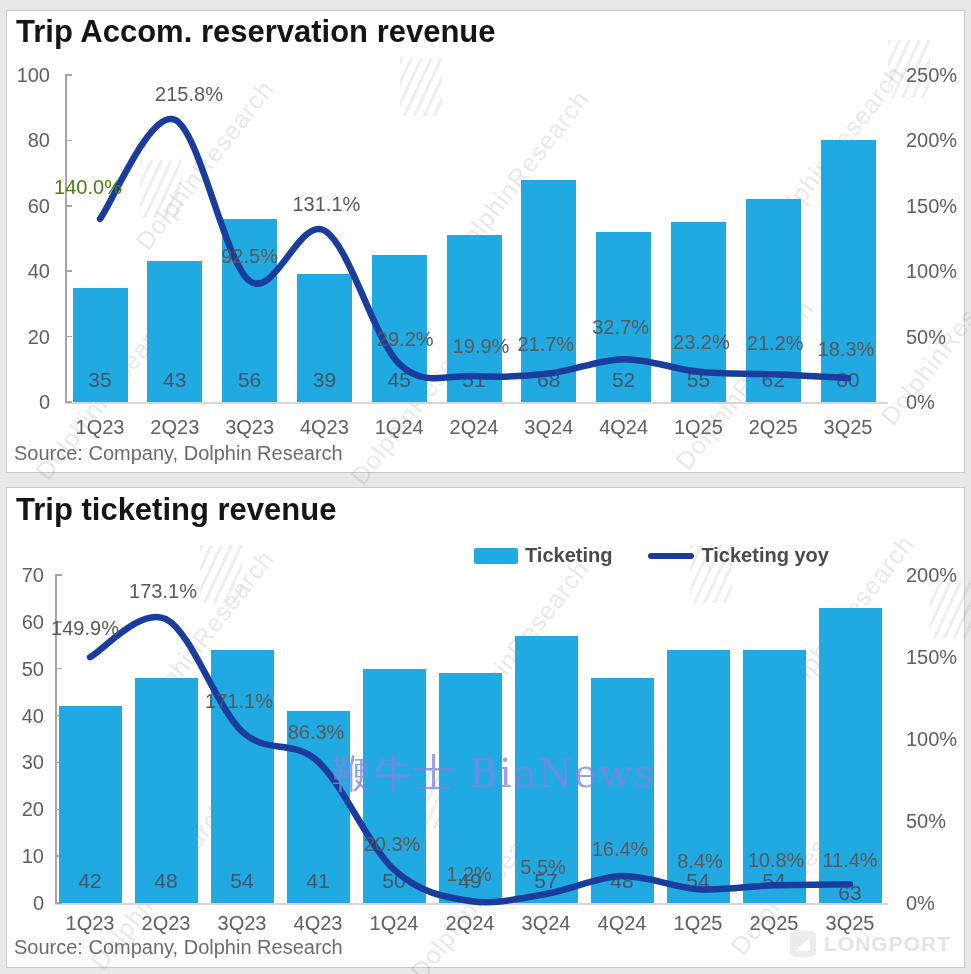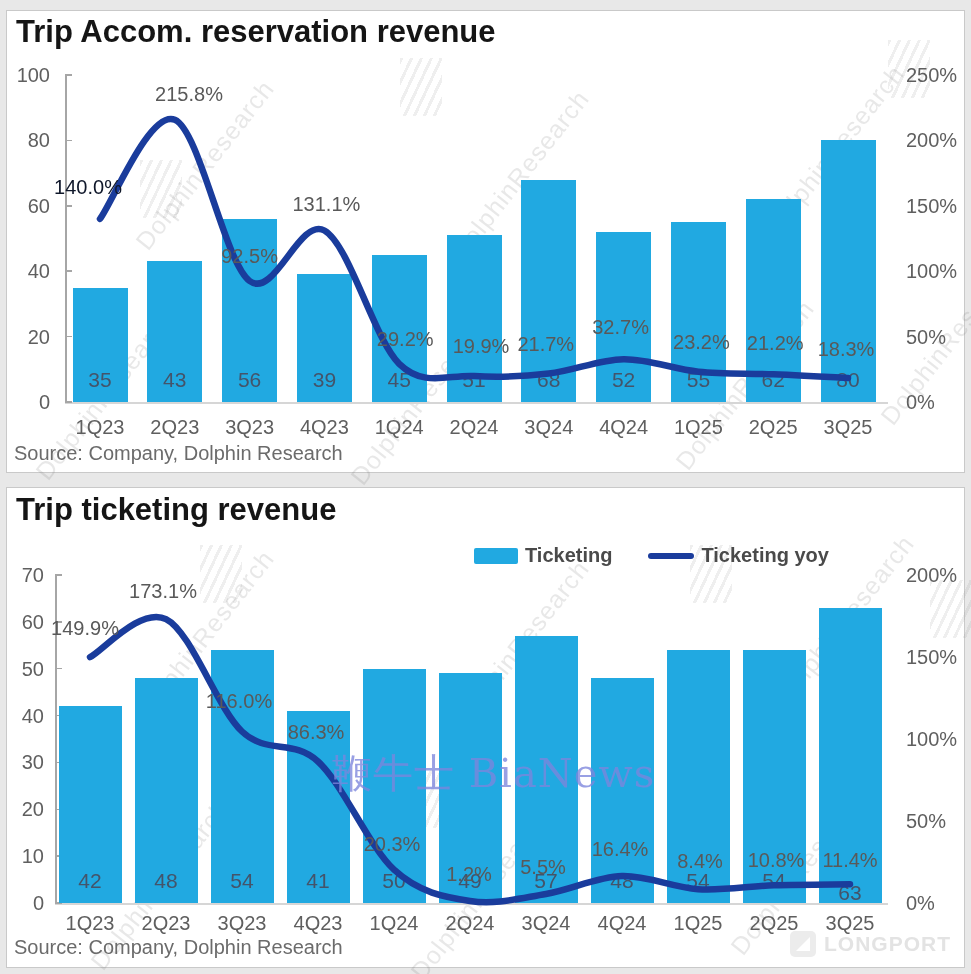--- a/index.html
+++ b/index.html
@@ -101,21 +101,21 @@
       <div class="tick-label" style="left: 0px; top: 75px; width: 50px; text-align: right; transform: translateY(-50%);">100</div>
       <div class="tick-label" style="left: 906px; top: 402px; transform: translateY(-50%);">0%</div>
       <div class="tick-label" style="left: 906px; top: 336.6px; transform: translateY(-50%);">50%</div>
       <div class="tick-label" style="left: 906px; top: 271.2px; transform: translateY(-50%);">100%</div>
       <div class="tick-label" style="left: 906px; top: 205.8px; transform: translateY(-50%);">150%</div>
       <div class="tick-label" style="left: 906px; top: 140.4px; transform: translateY(-50%);">200%</div>
       <div class="tick-label" style="left: 906px; top: 75px; transform: translateY(-50%);">250%</div>
       <div class="bar" style="left: 72.5px; top: 287.55px; width: 55px; height: 114.45px; background: rgb(33, 169, 225);"></div>
       <div class="bar-value" style="left: 100px; top: 380px; color: rgb(68, 84, 106);">35</div>
       <div class="cat-label" style="left: 100px; top: 416px;">1Q23</div>
-      <div class="yoy-label" style="left: 88px; top: 186.88px; color: #0f172a;">140.0%</div>
+      <div class="yoy-label" style="left: 88px; top: 186.88px; color: #4d7c0f;">140.0%</div>
       <div class="bar" style="left: 147.3px; top: 261.39px; width: 55px; height: 140.61px; background: rgb(33, 169, 225);"></div>
       <div class="bar-value" style="left: 174.8px; top: 380px; color: rgb(68, 84, 106);">43</div>
       <div class="cat-label" style="left: 174.8px; top: 416px;">2Q23</div>
       <div class="yoy-label" style="left: 189px; top: 93.7336px; color: rgb(89, 89, 89);">215.8%</div>
       <div class="bar" style="left: 222.1px; top: 218.88px; width: 55px; height: 183.12px; background: rgb(33, 169, 225);"></div>
       <div class="bar-value" style="left: 249.6px; top: 380px; color: rgb(68, 84, 106);">56</div>
       <div class="cat-label" style="left: 249.6px; top: 416px;">3Q23</div>
       <div class="yoy-label" style="left: 249.6px; top: 256.01px; color: rgb(89, 89, 89);">92.5%</div>
       <div class="bar" style="left: 296.9px; top: 274.47px; width: 55px; height: 127.53px; background: rgb(33, 169, 225);"></div>
       <div class="bar-value" style="left: 324.4px; top: 380px; color: rgb(68, 84, 106);">39</div>
@@ -176,21 +176,21 @@
       <div class="bar-value" style="left: 90px; top: 881px; color: rgb(68, 84, 106);">42</div>
       <div class="cat-label" style="left: 90px; top: 912px;">1Q23</div>
       <div class="yoy-label" style="left: 85px; top: 628.164px; color: rgb(89, 89, 89);">149.9%</div>
       <div class="bar" style="left: 134.5px; top: 678.086px; width: 63px; height: 224.914px; background: rgb(33, 169, 225);"></div>
       <div class="bar-value" style="left: 166px; top: 881px; color: rgb(68, 84, 106);">48</div>
       <div class="cat-label" style="left: 166px; top: 912px;">2Q23</div>
       <div class="yoy-label" style="left: 163px; top: 591.116px; color: rgb(89, 89, 89);">173.1%</div>
       <div class="bar" style="left: 210.5px; top: 649.971px; width: 63px; height: 253.029px; background: rgb(33, 169, 225);"></div>
       <div class="bar-value" style="left: 242px; top: 881px; color: rgb(68, 84, 106);">54</div>
       <div class="cat-label" style="left: 242px; top: 912px;">3Q23</div>
-      <div class="yoy-label" style="left: 239px; top: 701.456px; color: rgb(89, 89, 89);">116.0%</div>
+      <div class="yoy-label" style="left: 239px; top: 701.456px; color: rgb(89, 89, 89);">171.1%</div>
       <div class="bar" style="left: 286.5px; top: 710.886px; width: 63px; height: 192.114px; background: rgb(33, 169, 225);"></div>
       <div class="bar-value" style="left: 318px; top: 881px; color: rgb(68, 84, 106);">41</div>
       <div class="cat-label" style="left: 318px; top: 912px;">4Q23</div>
       <div class="yoy-label" style="left: 316px; top: 732.468px; color: rgb(89, 89, 89);">86.3%</div>
       <div class="bar" style="left: 362.5px; top: 668.714px; width: 63px; height: 234.286px; background: rgb(33, 169, 225);"></div>
       <div class="bar-value" style="left: 394px; top: 881px; color: rgb(68, 84, 106);">50</div>
       <div class="cat-label" style="left: 394px; top: 912px;">1Q24</div>
       <div class="yoy-label" style="left: 392px; top: 843.708px; color: rgb(89, 89, 89);">20.3%</div>
       <div class="bar" style="left: 438.5px; top: 673.4px; width: 63px; height: 229.6px; background: rgb(33, 169, 225);"></div>
       <div class="bar-value" style="left: 470px; top: 881px; color: rgb(68, 84, 106);">49</div>

